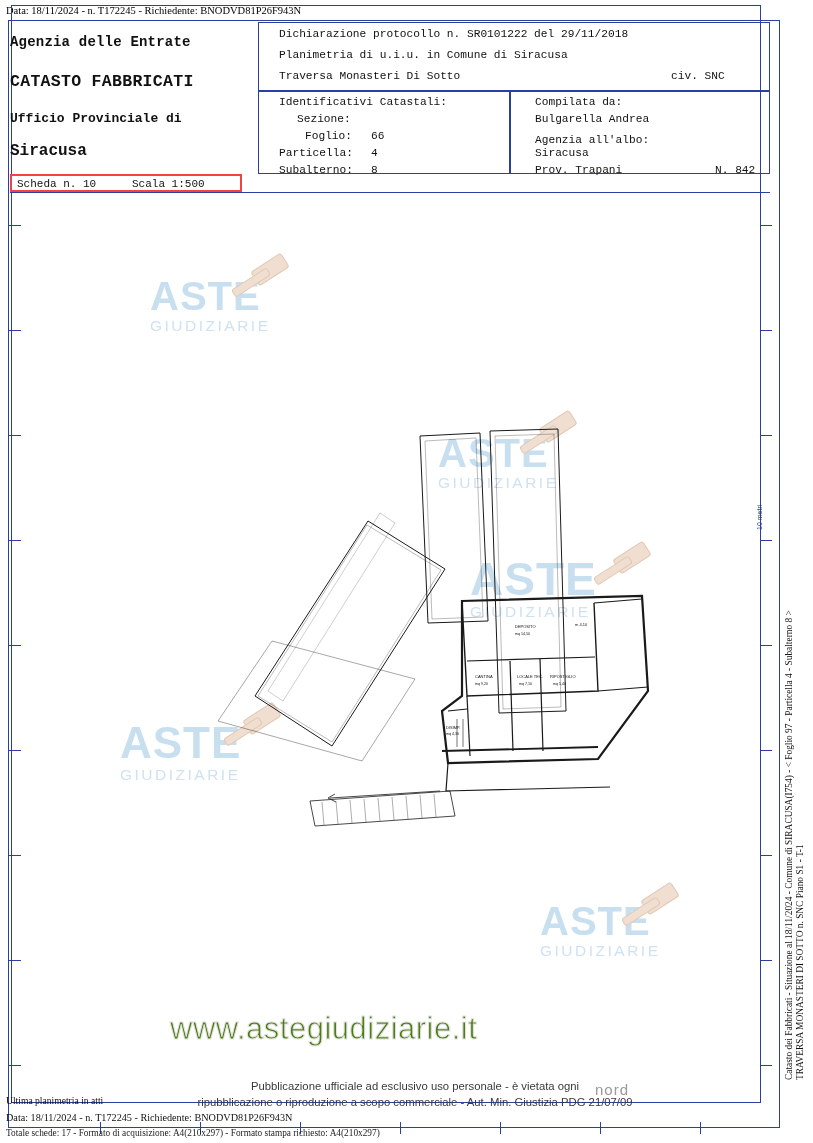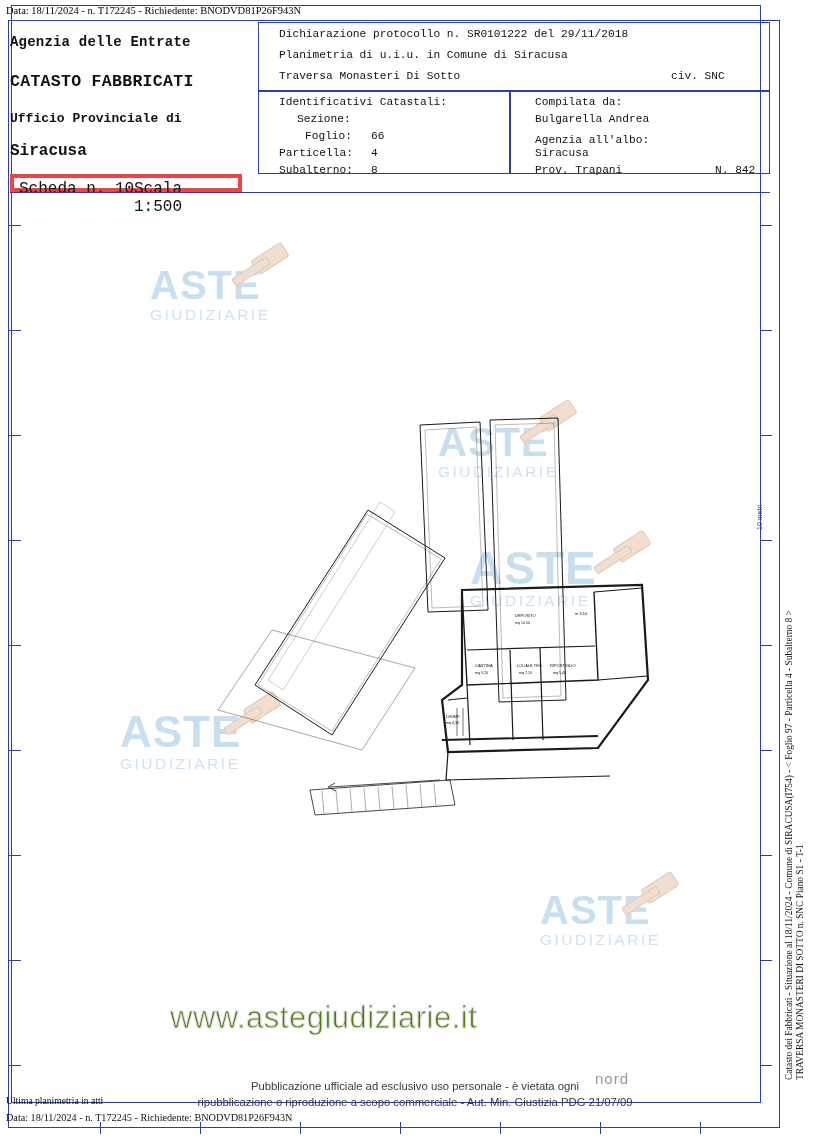--- a/index.html
+++ b/index.html
@@ -121,43 +121,43 @@
     margin-left: 12px;
   }
 
   
   #scheda-box {
     position: absolute;
     left: 10px;
     top: 174px;
     width: 232px;
     height: 18px;
-    border: 4px solid #ef4444;
+    border: 2px solid #ef4444;
     box-sizing: border-box;
     font-family: "Liberation Mono", monospace;
-    font-size: 16px;
+    font-size: 11px;
   }
   #scheda-box .s1 { position: absolute; left: 5px; top: 2px; }
   #scheda-box .s2 { position: absolute; left: 120px; top: 2px; }
 
   
   .hdr-sep {
     position: absolute;
     left: 10px;
     top: 192px;
     width: 760px;
     height: 1px;
     background: #2b3fa0;
   }
 
   
   .canvas {
     position: absolute;
     left: 10px;
-    top: 180px;
+    top: 191px;
     width: 760px;
     height: 910px;
     overflow: hidden;
   }
 
   
   .wm {
     position: absolute;
     pointer-events: none;
     user-select: none;
@@ -499,19 +499,20 @@
 
   <div class="side-wrap">
     <div class="side-rot">
       <div>Catasto dei Fabbricati - Situazione al 18/11/2024 - Comune di SIRACUSA(I754) - &lt; Foglio 97 - Particella  4 - Subalterno 8 &gt;</div>
       <div>TRAVERSA MONASTERI DI SOTTO n. SNC Piano S1 - T-1</div>
     </div>
   </div>
 
   <div class="bl1">Ultima planimetria in atti</div>
   <div class="bl2">Data: 18/11/2024 - n. T172245 - Richiedente: BNODVD81P26F943N</div>
+  <div class="bl3">Totale schede: 17 - Formato di acquisizione: A4(210x297) - Formato stampa richiesto: A4(210x297)</div>
 
   <div class="notice">
     <div>Pubblicazione ufficiale ad esclusivo uso personale - è vietata ogni</div>
     <div>ripubblicazione o riproduzione a scopo commerciale - Aut. Min. Giustizia PDG 21/07/09</div>
   </div>
 
 </div>
 
 </body></html>

